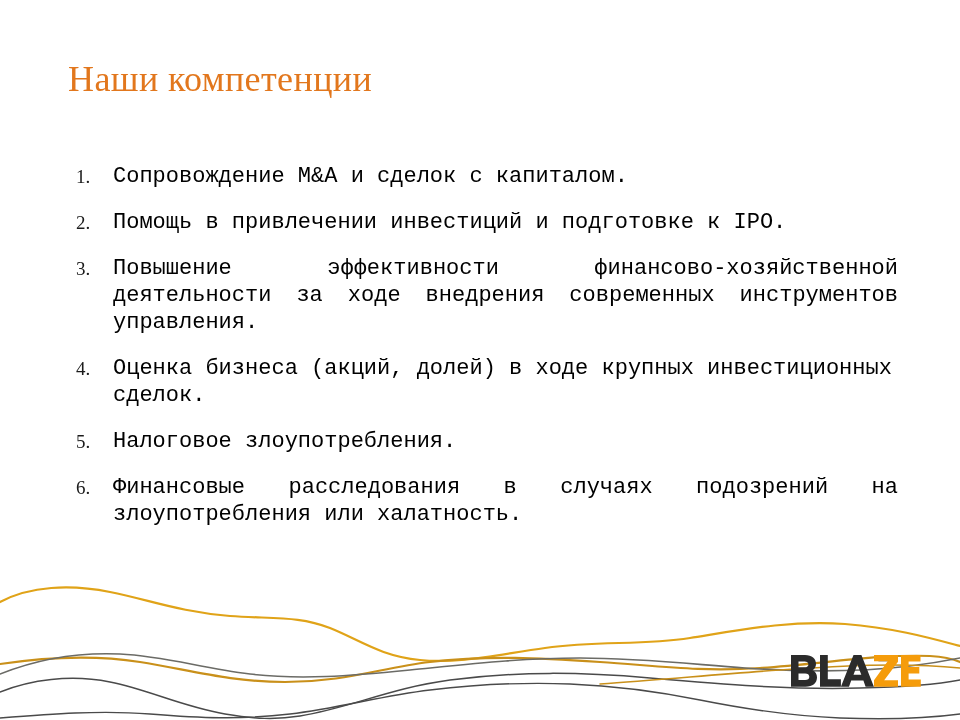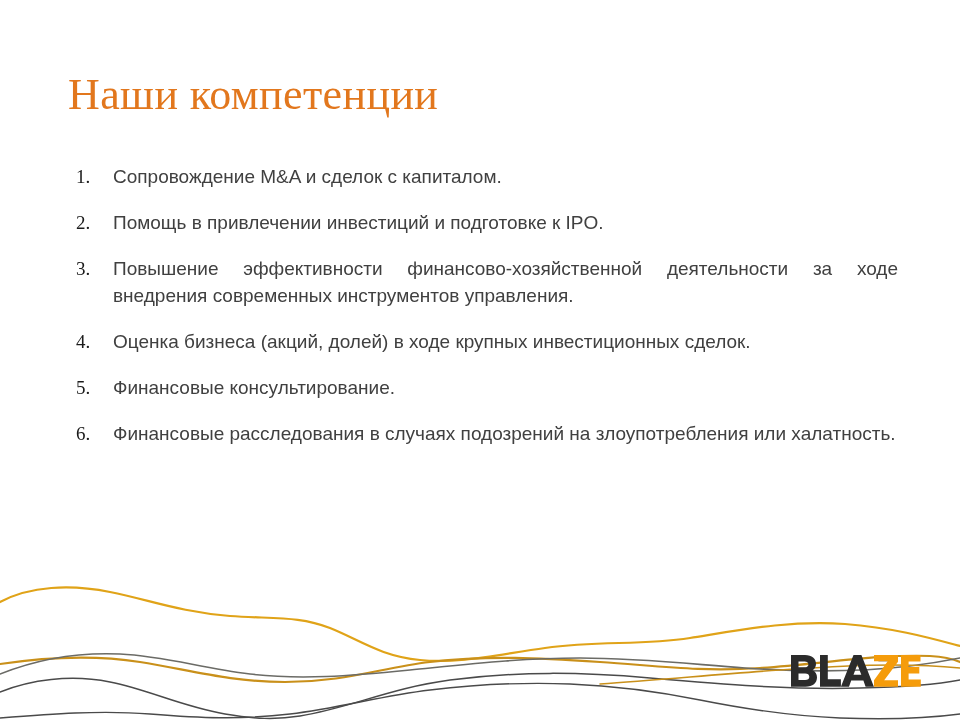--- a/index.html
+++ b/index.html
@@ -15,23 +15,23 @@
     width: 960px;
     height: 720px;
     background: #ffffff;
     overflow: hidden;
   }
 
   
   .slide-title {
     position: absolute;
     left: 68px;
-    top: 70px;
+    top: 54px;
     font-family: "Liberation Serif", serif;
-    font-size: 44px;
+    font-size: 36px;
     line-height: 50px;
     color: #E2771D;
     letter-spacing: 0.4px;
     white-space: nowrap;
   }
 
   
   .comp-list {
     position: absolute;
     left: 76px;
@@ -48,24 +48,24 @@
     width: 37px;
     flex: 0 0 37px;
     font-family: "Liberation Serif", serif;
     font-size: 19px;
     line-height: 27px;
     color: #1b1b1b;
     text-align: left;
   }
   .comp-text {
     flex: 1 1 auto;
-    font-family: Liberation Sans, sans-serif;
-    font-size: 19px;
+    font-family: Liberation Mono, monospace;
+    font-size: 22px;
     line-height: 27px;
-    color: #404040;
+    color: #000000;
     text-align: justify;
     text-justify: inter-word;
     hyphens: none;
   }
   .comp-text.single {
     text-align: left;
   }
 
   
   .wave-band {
@@ -116,21 +116,21 @@
       <div class="comp-text">Повышение эффективности финансово-хозяйственной деятельности за ходе внедрения современных инструментов управления.</div>
     </div>
 
     <div class="comp-item">
       <div class="comp-num">4.</div>
       <div class="comp-text single">Оценка бизнеса (акций, долей) в ходе крупных инвестиционных сделок.</div>
     </div>
 
     <div class="comp-item">
       <div class="comp-num">5.</div>
-      <div class="comp-text single">Финансовые консультирование.</div>
+      <div class="comp-text single">Налоговое злоупотребления.</div>
     </div>
 
     <div class="comp-item">
       <div class="comp-num">6.</div>
       <div class="comp-text">Финансовые расследования в случаях подозрений на злоупотребления или халатность.</div>
     </div>
 
   </div>
 
   <div class="wave-band">

